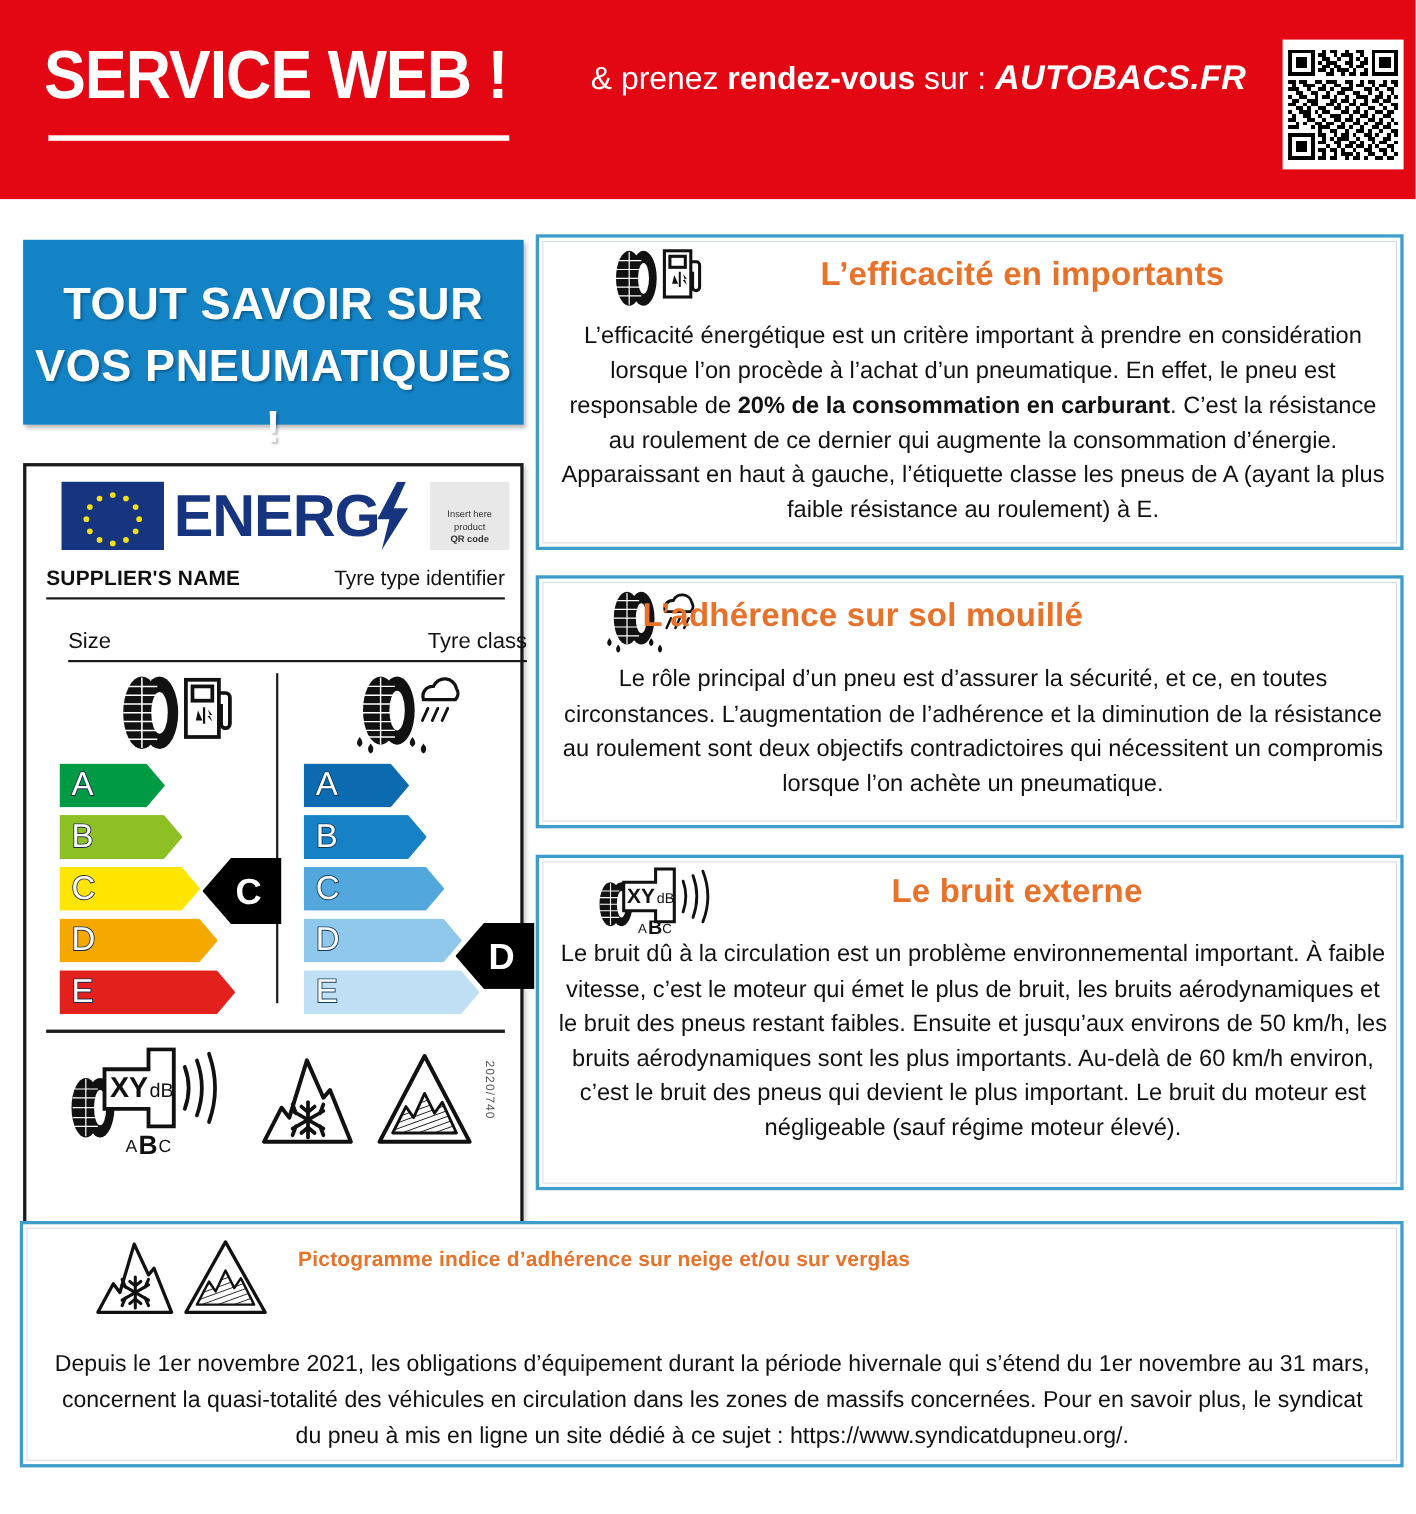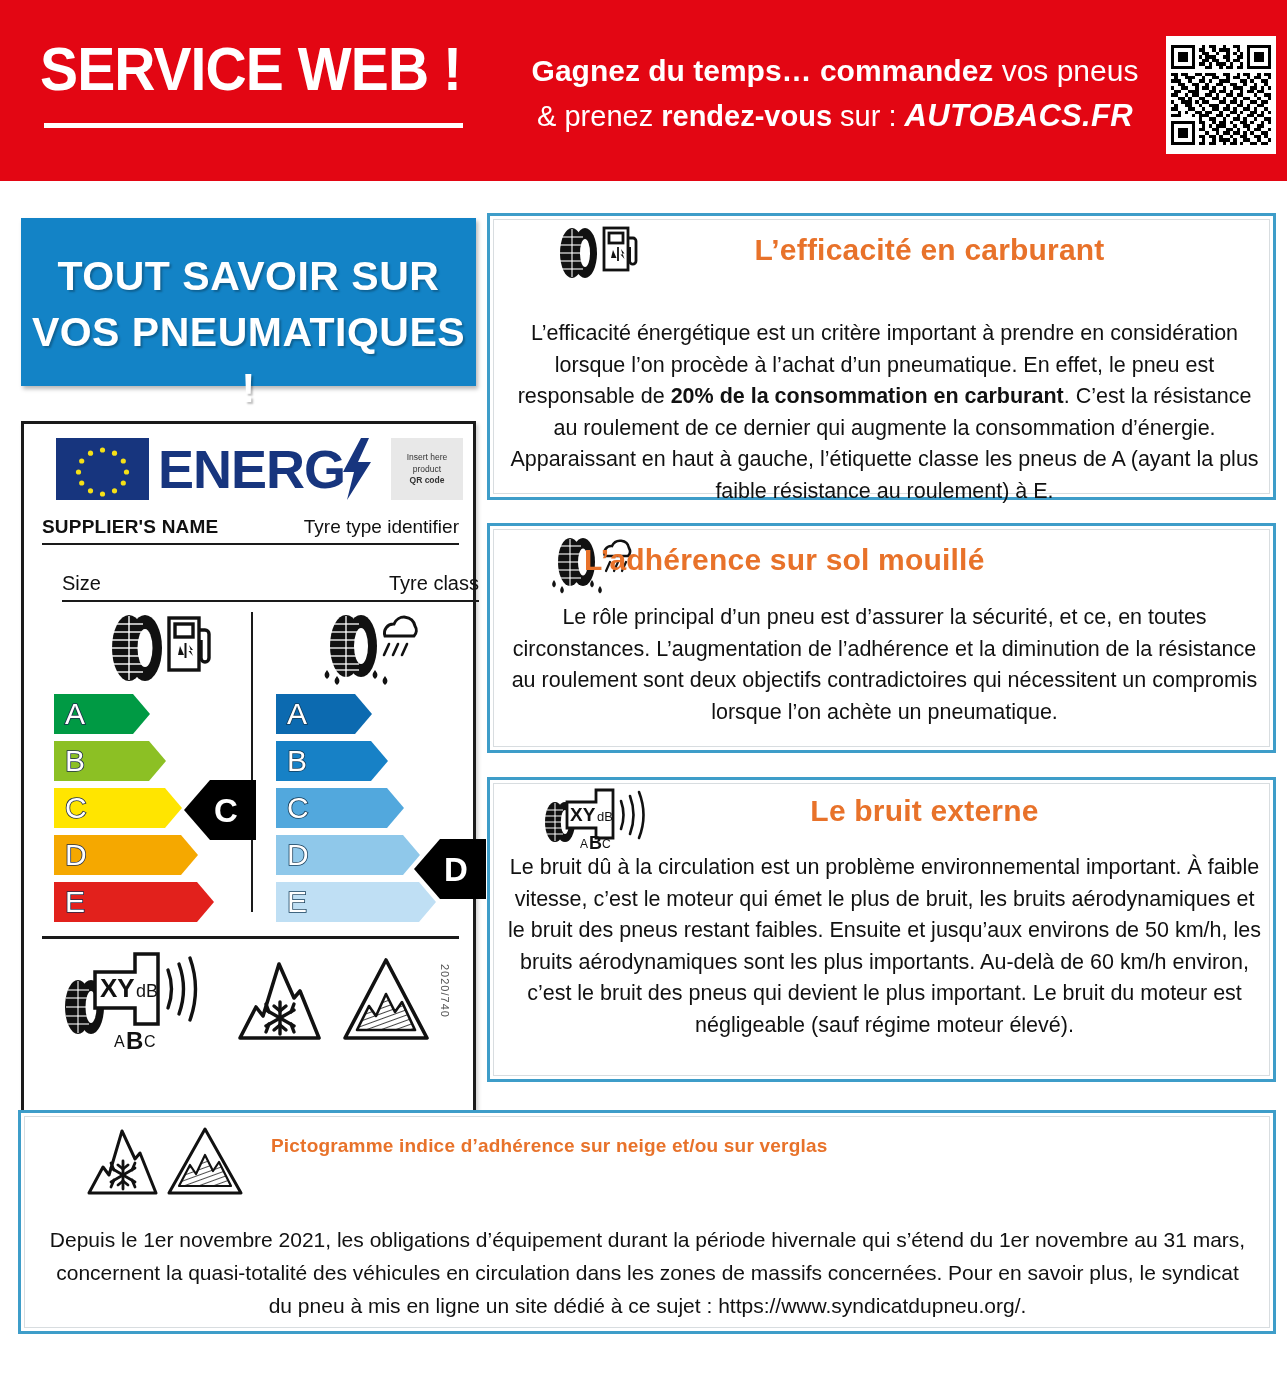--- a/index.html
+++ b/index.html
@@ -40,21 +40,21 @@
       box-shadow:2px 3px 4px rgba(0,0,0,.2);}
   .lbl-inner{position:absolute;left:12px;top:10px;width:429px;height:639px;}
 
   .eu-flag{position:absolute;left:20px;top:4px;width:93px;height:62px;background:#17357e;}
   .eu-flag svg{display:block;width:93px;height:62px;}
   .energ{position:absolute;left:122px;top:6px;font-size:54px;line-height:58px;
       font-weight:bold;color:#17357e;letter-spacing:-1px;
       font-family:"Liberation Sans","DejaVu Sans",sans-serif;}
   .bolt{position:absolute;left:303px;top:4px;width:34px;height:62px;}
   .qrbox{position:absolute;left:355px;top:4px;width:72px;height:62px;background:#e8e8e8;}
-  .qrbox div{text-align:center;font-size:8.5px;line-height:11.5px;color:#333;padding-top:14px;
+  .qrbox div{text-align:center;font-size:8.5px;line-height:11.5px;color:#333;padding-top:24px;
       font-family:"Liberation Sans","DejaVu Sans",sans-serif;}
   .qrbox div b{font-weight:bold;}
 
   .row-supplier{position:absolute;left:6px;top:82px;width:417px;}
   .row-size{position:absolute;left:6px;top:138px;width:417px;margin-left:20px;}
   .rowline{border-bottom:2.5px solid #1a1a1a;padding-bottom:5px;
       display:flex;justify-content:space-between;align-items:flex-end;}
   .supname{font-size:19px;font-weight:bold;letter-spacing:.2px;}
   .tyretype{font-size:19px;}
   .sizetxt{font-size:20px;}
@@ -115,37 +115,34 @@
   .p1 .ptitle{left:0;top:17px;width:789px;text-align:center;padding-left:90px;
       box-sizing:border-box;font-size:30px;}
   .p2 .ptitle{left:0;top:17px;width:789px;text-align:left;padding-left:94px;
       box-sizing:border-box;font-size:30px;}
   .p3 .ptitle{left:0;top:14px;width:789px;text-align:center;padding-left:80px;
       box-sizing:border-box;font-size:30px;}
   .p4 .ptitle{left:250px;top:22px;font-size:19px;}
 
   .pbody{text-align:center;font-size:21.5px;line-height:31.5px;color:#111;
       font-family:"Liberation Sans Narrow","Liberation Sans",sans-serif;}
-  .p1 .pbody{position:absolute;left:18px;top:74px;width:753px;margin-top:28px;}
+  .p1 .pbody{position:absolute;left:18px;top:74px;width:753px;}
   .p2 .pbody{position:absolute;left:16px;top:76px;width:757px;}
   .p3 .pbody{position:absolute;left:18px;top:72px;width:753px;}
   .p4 .pbody{position:absolute;left:24px;top:110px;width:1205px;font-size:21px;line-height:33px;}
   .pbody b{font-weight:bold;}
 </style>
 </head>
 <body>
 
 <div class="banner">
   <div class="banner-title">SERVICE WEB !</div>
   <div class="banner-title-rule"></div>
 
   <div class="banner-lines">
-    <div class="bl">
-      <b>Gagnez du temps… commandez </b><span class="lt">vos pneus</span>
-    </div>
     <div class="bl bl2">
       <span class="lt">&amp; prenez </span><b>rendez-vous</b><span class="lt"> sur : </span><span class="url">AUTOBACS.FR</span>
     </div>
   </div>
 
   <div class="qr">
     <svg viewBox="0 0 29 29" shape-rendering="crispEdges" aria-hidden="true">
       <rect width="29" height="29" fill="#fff"></rect>
       <g fill="#000">
         <rect x="0" y="0" width="7" height="1"></rect>
@@ -639,21 +636,21 @@
         <g fill="none" stroke="#111" stroke-width="2.8">
           <rect x="52" y="4" width="24" height="42"></rect>
           <rect x="57" y="9" width="14" height="10"></rect>
           <path d="M76 14 h5 a3 3 0 0 1 3 3 v20 a3.2 3.2 0 0 1-6.4 0 v-14"></path>
         </g>
         <path d="M61 26 l3.5 8 -5.5 0 z" fill="#111"></path>
         <path d="M69 25 l3.5 4.5 -2 0 2 5.5 -4-4.5 2 0 z" fill="#111"></path>
         <line x1="66" y1="23" x2="66" y2="37" stroke="#111" stroke-width="1.8"></line>
       </svg>
     </div>
-    <div class="ptitle">L’efficacité en carburant</div>
+    <div class="ptitle">L’efficacité en importants</div>
   </div>
   <div class="pbody"><span>L’efficacité énergétique est un critère important à prendre en considération lorsque l’on procède à l’achat d’un pneumatique. En effet, le pneu est responsable de </span><b>20% de la consommation en carburant</b><span>. C’est la résistance au roulement de ce dernier qui augmente la consommation d’énergie. Apparaissant en haut à gauche, l’étiquette classe les pneus de A (ayant la plus faible résistance au roulement) à E.</span></div>
 </div>
 
 <div class="panel p2">
   <div class="panel-inner"></div>
   <div class="phead">
     <div class="picon">
       <svg viewBox="0 0 100 62" aria-hidden="true">
         <g fill="#111">

